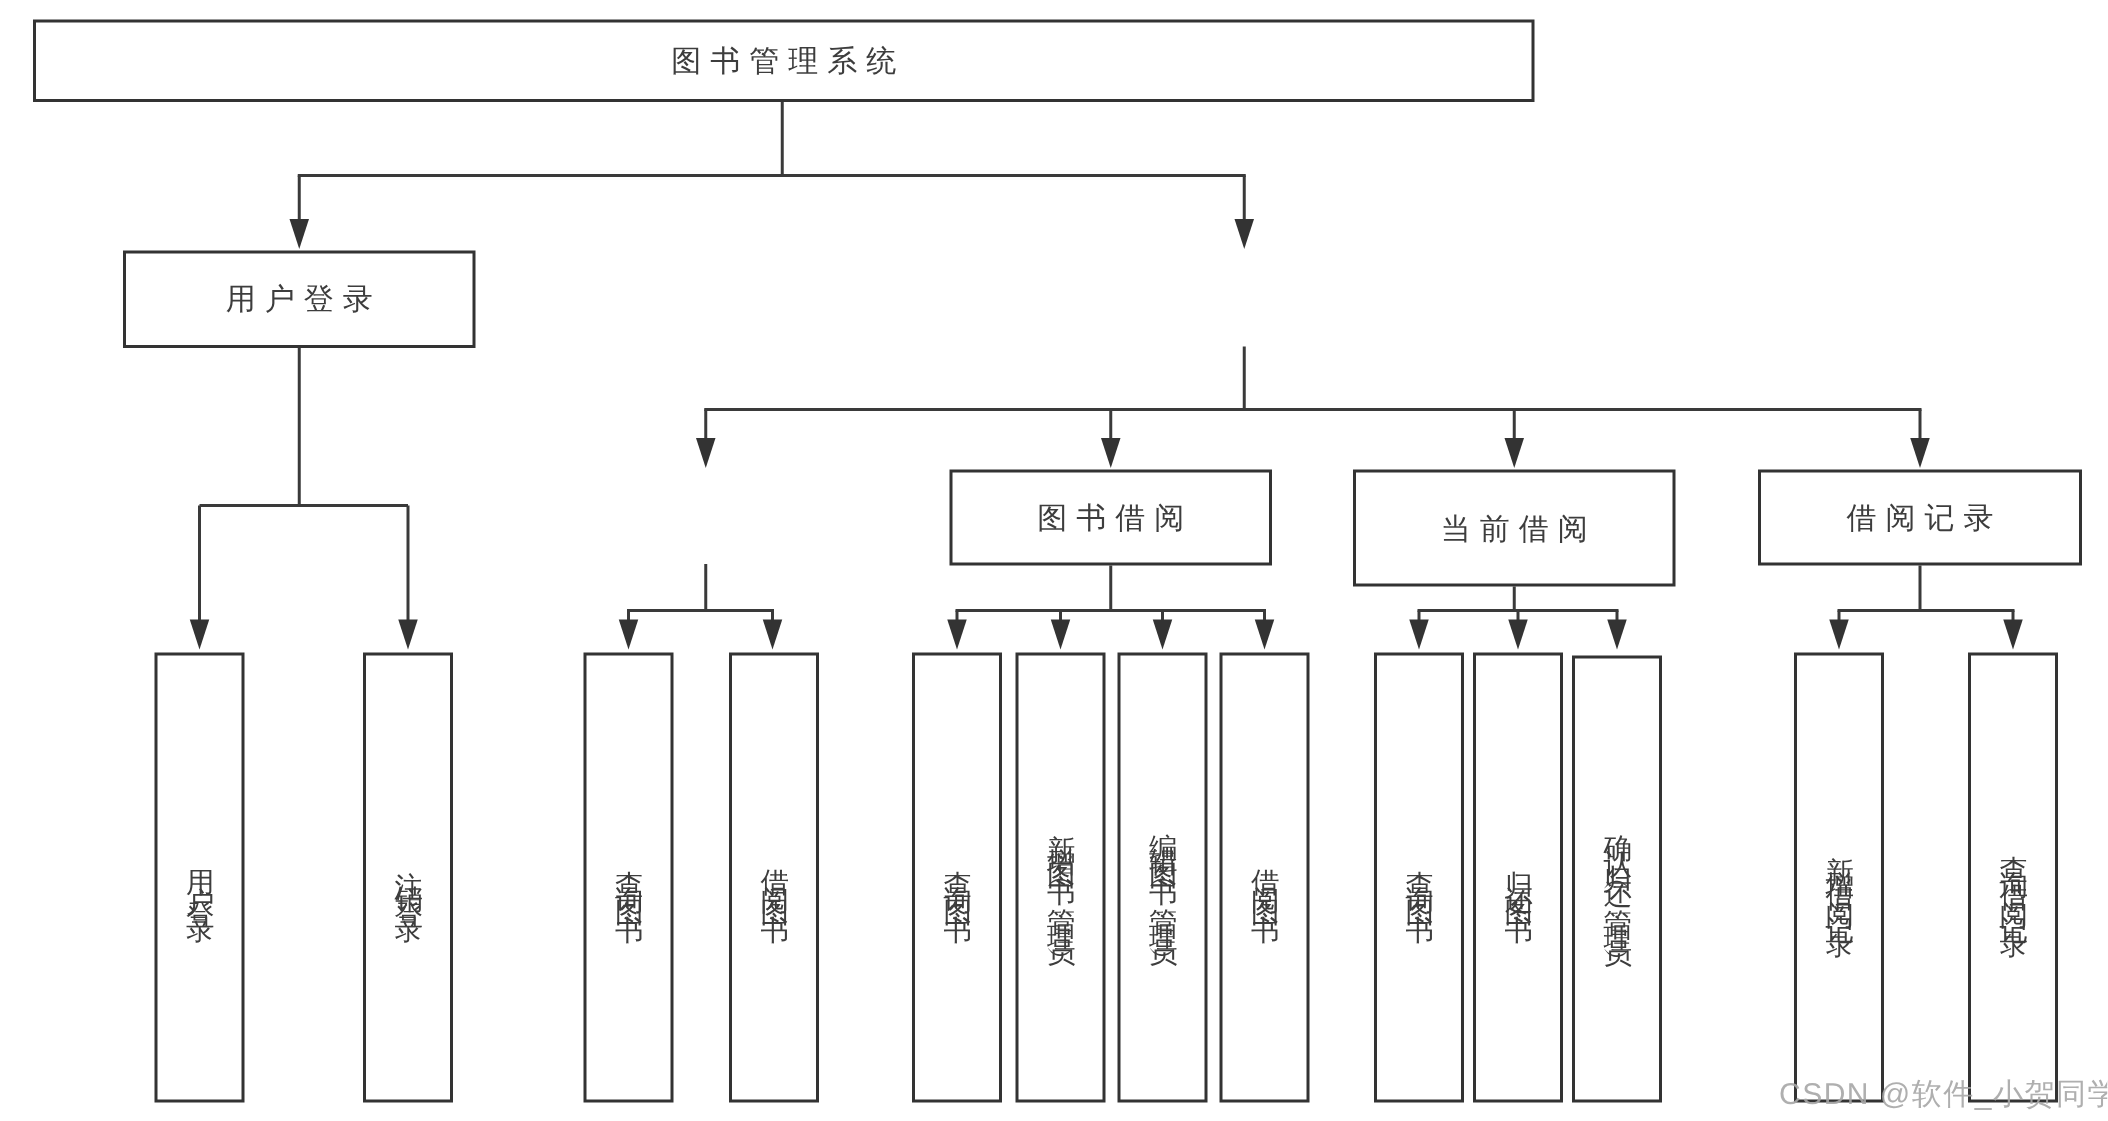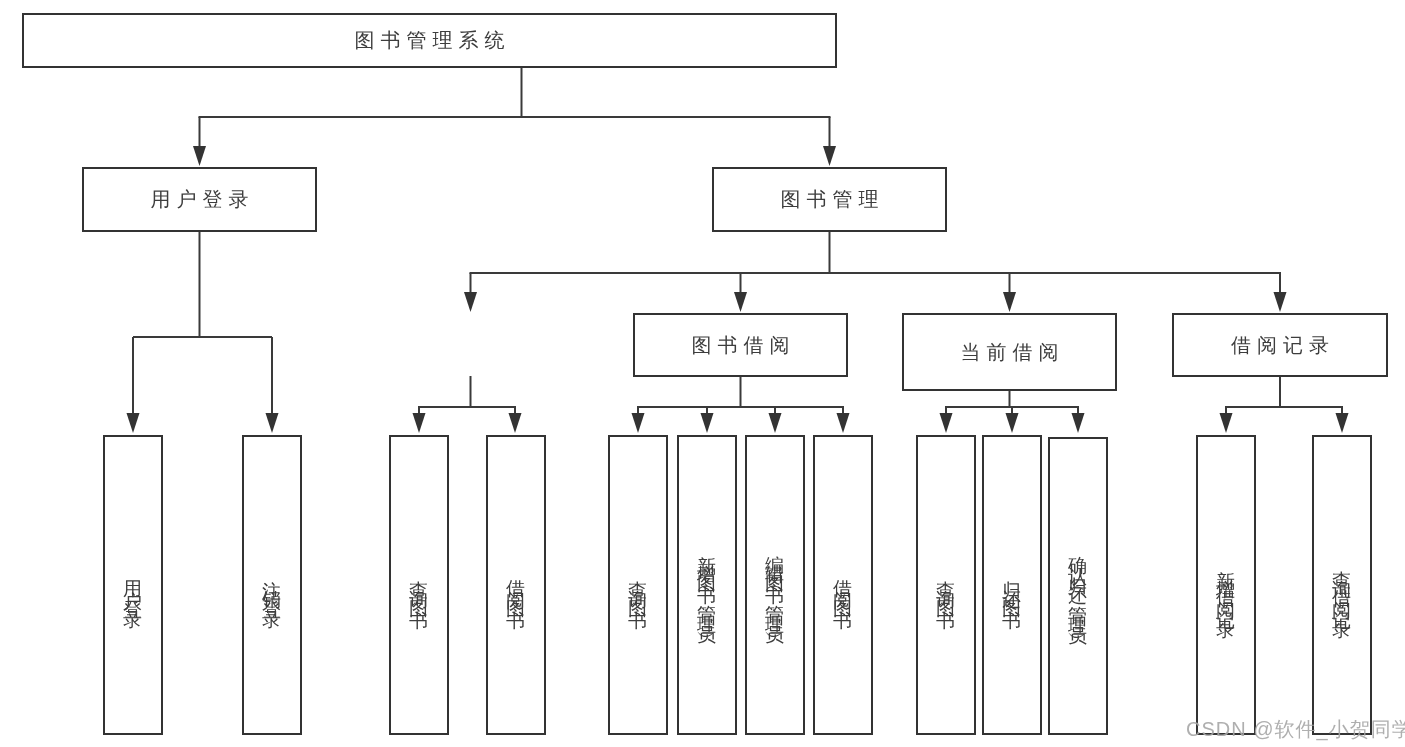--- a/index.html
+++ b/index.html
@@ -115,24 +115,23 @@
       <polygon points="775,433 768.5,413 781.5,413"></polygon>
       <polygon points="843,433 836.5,413 849.5,413"></polygon>
       <polygon points="946,433 939.5,413 952.5,413"></polygon>
       <polygon points="1012,433 1005.5,413 1018.5,413"></polygon>
       <polygon points="1078,433 1071.5,413 1084.5,413"></polygon>
       <polygon points="1226,433 1219.5,413 1232.5,413"></polygon>
       <polygon points="1342,433 1335.5,413 1348.5,413"></polygon>
     </g>
   </svg>
 
-  <div class="node hbox" style="left:22px; top:13px; width:815px; height:55px;">图书管理系统</div>
+  <div class="node hbox" style="left:22px; top:13px; width:1001px; height:55px;">图书管理系统</div>
 
   <div class="node hbox" style="left:82px; top:167px; width:235px; height:65px;">用户登录</div>
-  <div class="node hbox" style="left:712px; top:167px; width:235px; height:65px;">图书管理</div>
 
   <div class="node hbox" style="left:633px; top:313px; width:215px; height:64px;text-align:right;">图书借阅</div>
   <div class="node hbox" style="left:902px; top:313px; width:215px; height:78px;">当前借阅</div>
   <div class="node hbox" style="left:1172px; top:313px; width:216px; height:64px;">借阅记录</div>
 
   <div class="node vbox" style="left:103px; top:435px; width:60px; height:300px;">
     <span class="vtext">用户登录</span>
   </div>
   <div class="node vbox" style="left:242px; top:435px; width:60px; height:300px;">
     <span class="vtext">注销登录</span>

